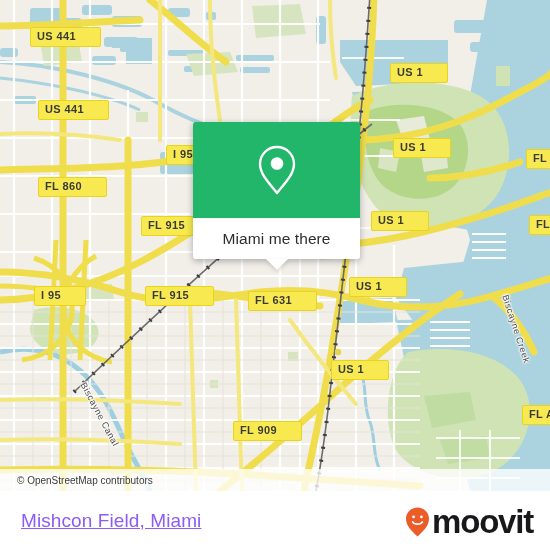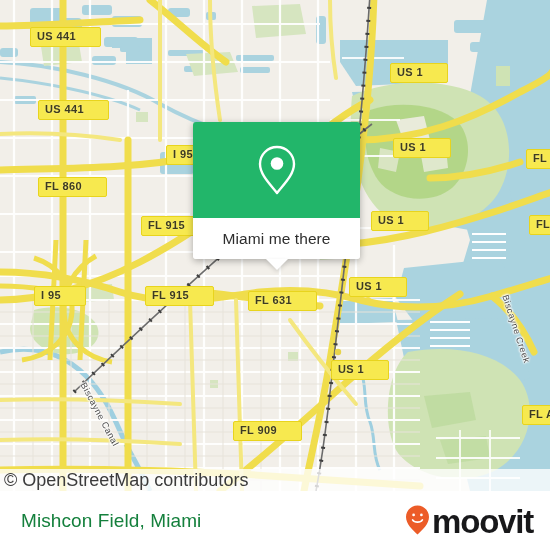--- a/index.html
+++ b/index.html
@@ -127,55 +127,56 @@
     left: 0;
     bottom: 0;
     width: 100%;
     height: 22px;
     background: rgba(255,255,255,0.78);
     display: flex;
     align-items: center;
     z-index: 30;
   }
   .attribution-text {
-    padding-left: 4px;
+    padding-left: 17px;
     color: #3b3b3b;
     font-family: "Liberation Sans", sans-serif;
-    font-size: 18px;
+    font-size: 10px;
   }
 
   
   .footer {
     position: absolute;
     left: 0;
     top: 491px;
     width: 550px;
     height: 59px;
     background: rgba(255,255,255,0.93);
     overflow: hidden;
     z-index: 50;
   }
   .footer-title {
     position: absolute;
     left: 21px;
     top: 50%;
     transform: translateY(-50%);
-    color: #15803d;
+    color: #8b5cf6;
     font-family: "Liberation Sans", sans-serif;
     font-size: 19px;
     letter-spacing: 0.1px;
     white-space: nowrap;
+    text-decoration: underline;
   }
   .brand {
     position: absolute;
     right: 17px;
     top: 50%;
     transform: translateY(-50%);
     display: flex;
-    align-items: flex-start;
+    align-items: flex-end;
     gap: 2px;
   }
   .brand-pin {
     width: 25px;
     height: 31px;
     display: block;
   }
   .brand-word {
     color: #18181a;
     font-family: "Liberation Sans", sans-serif;

